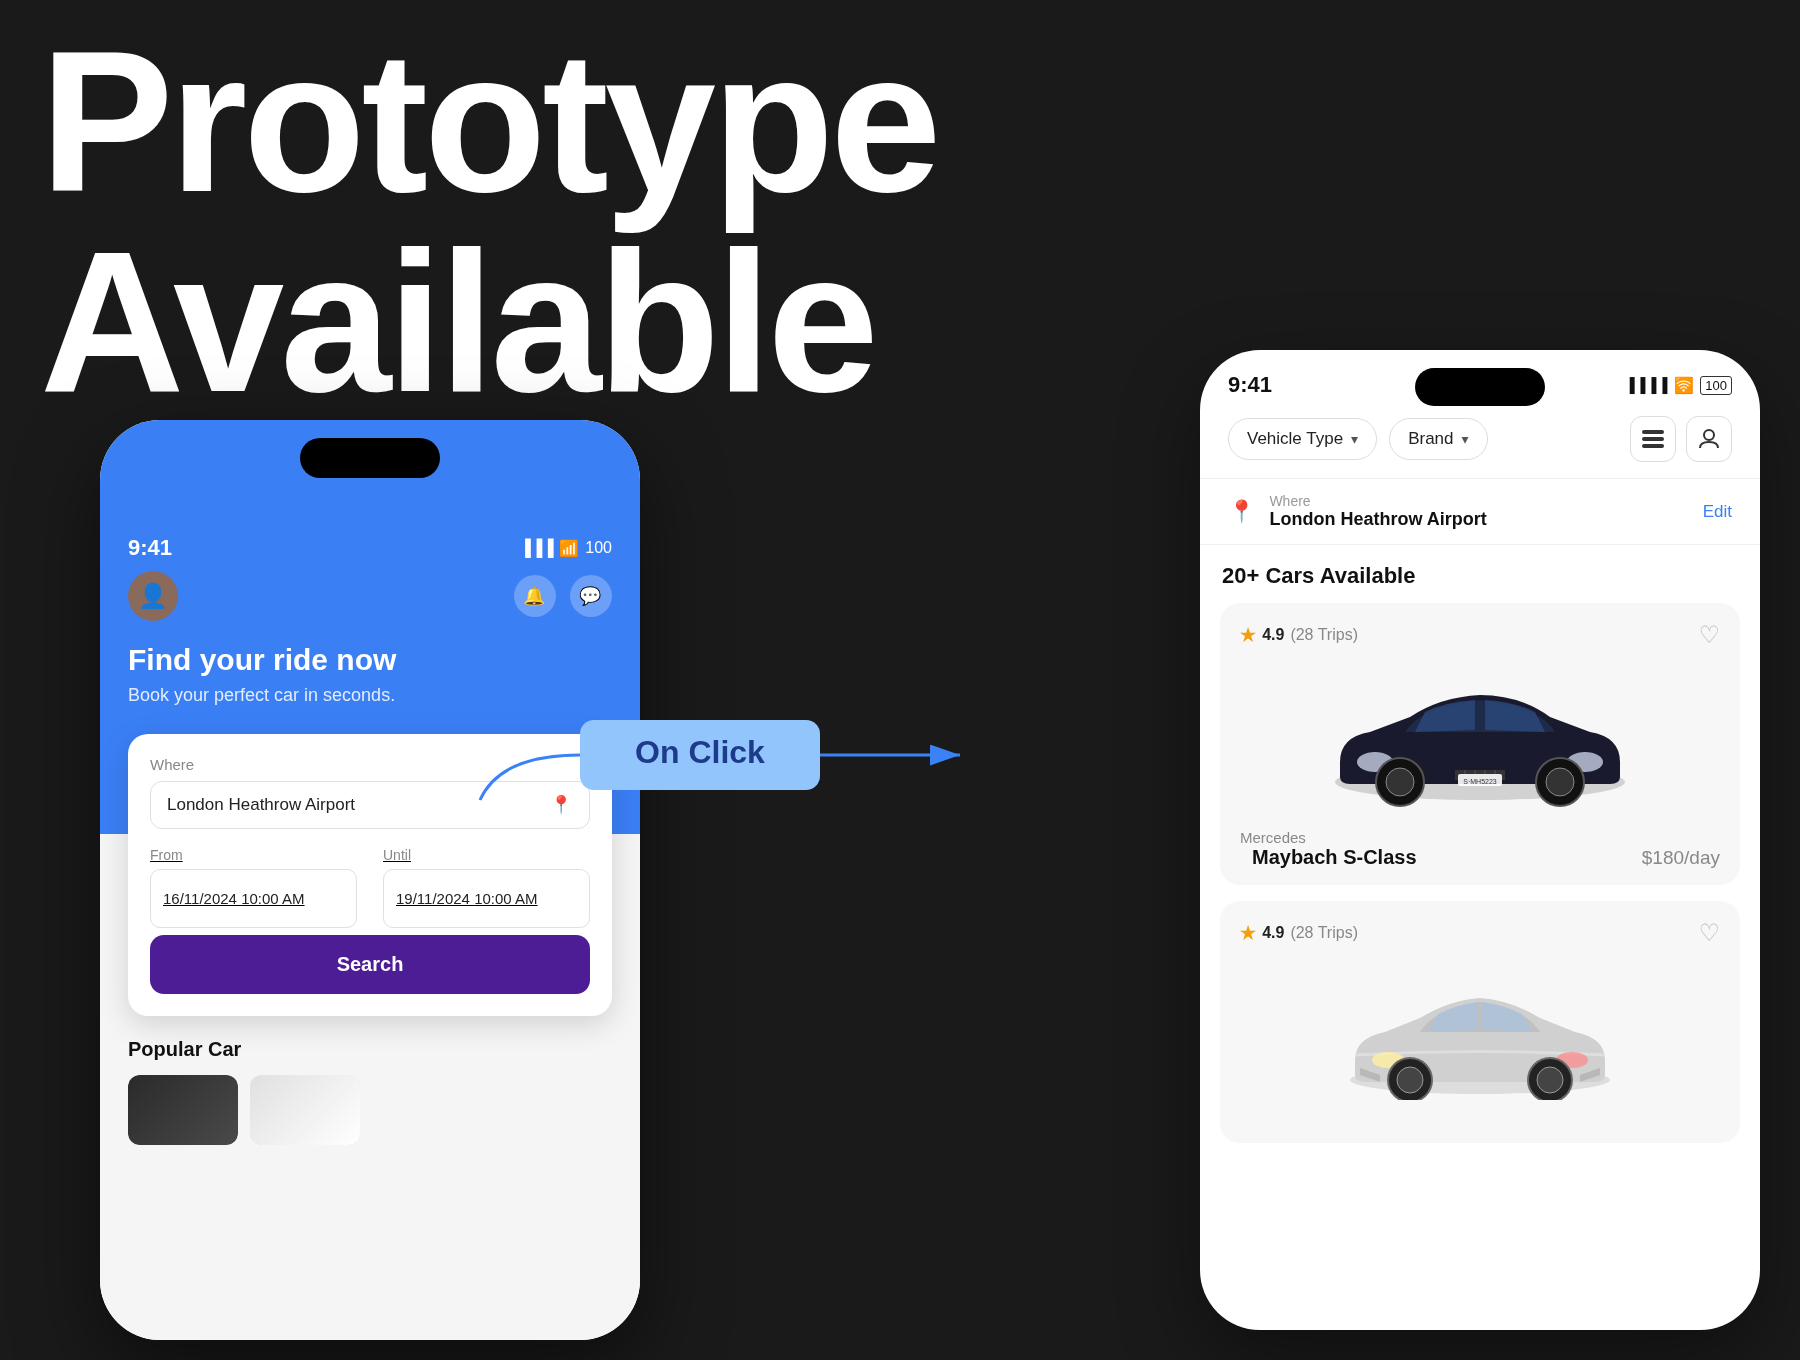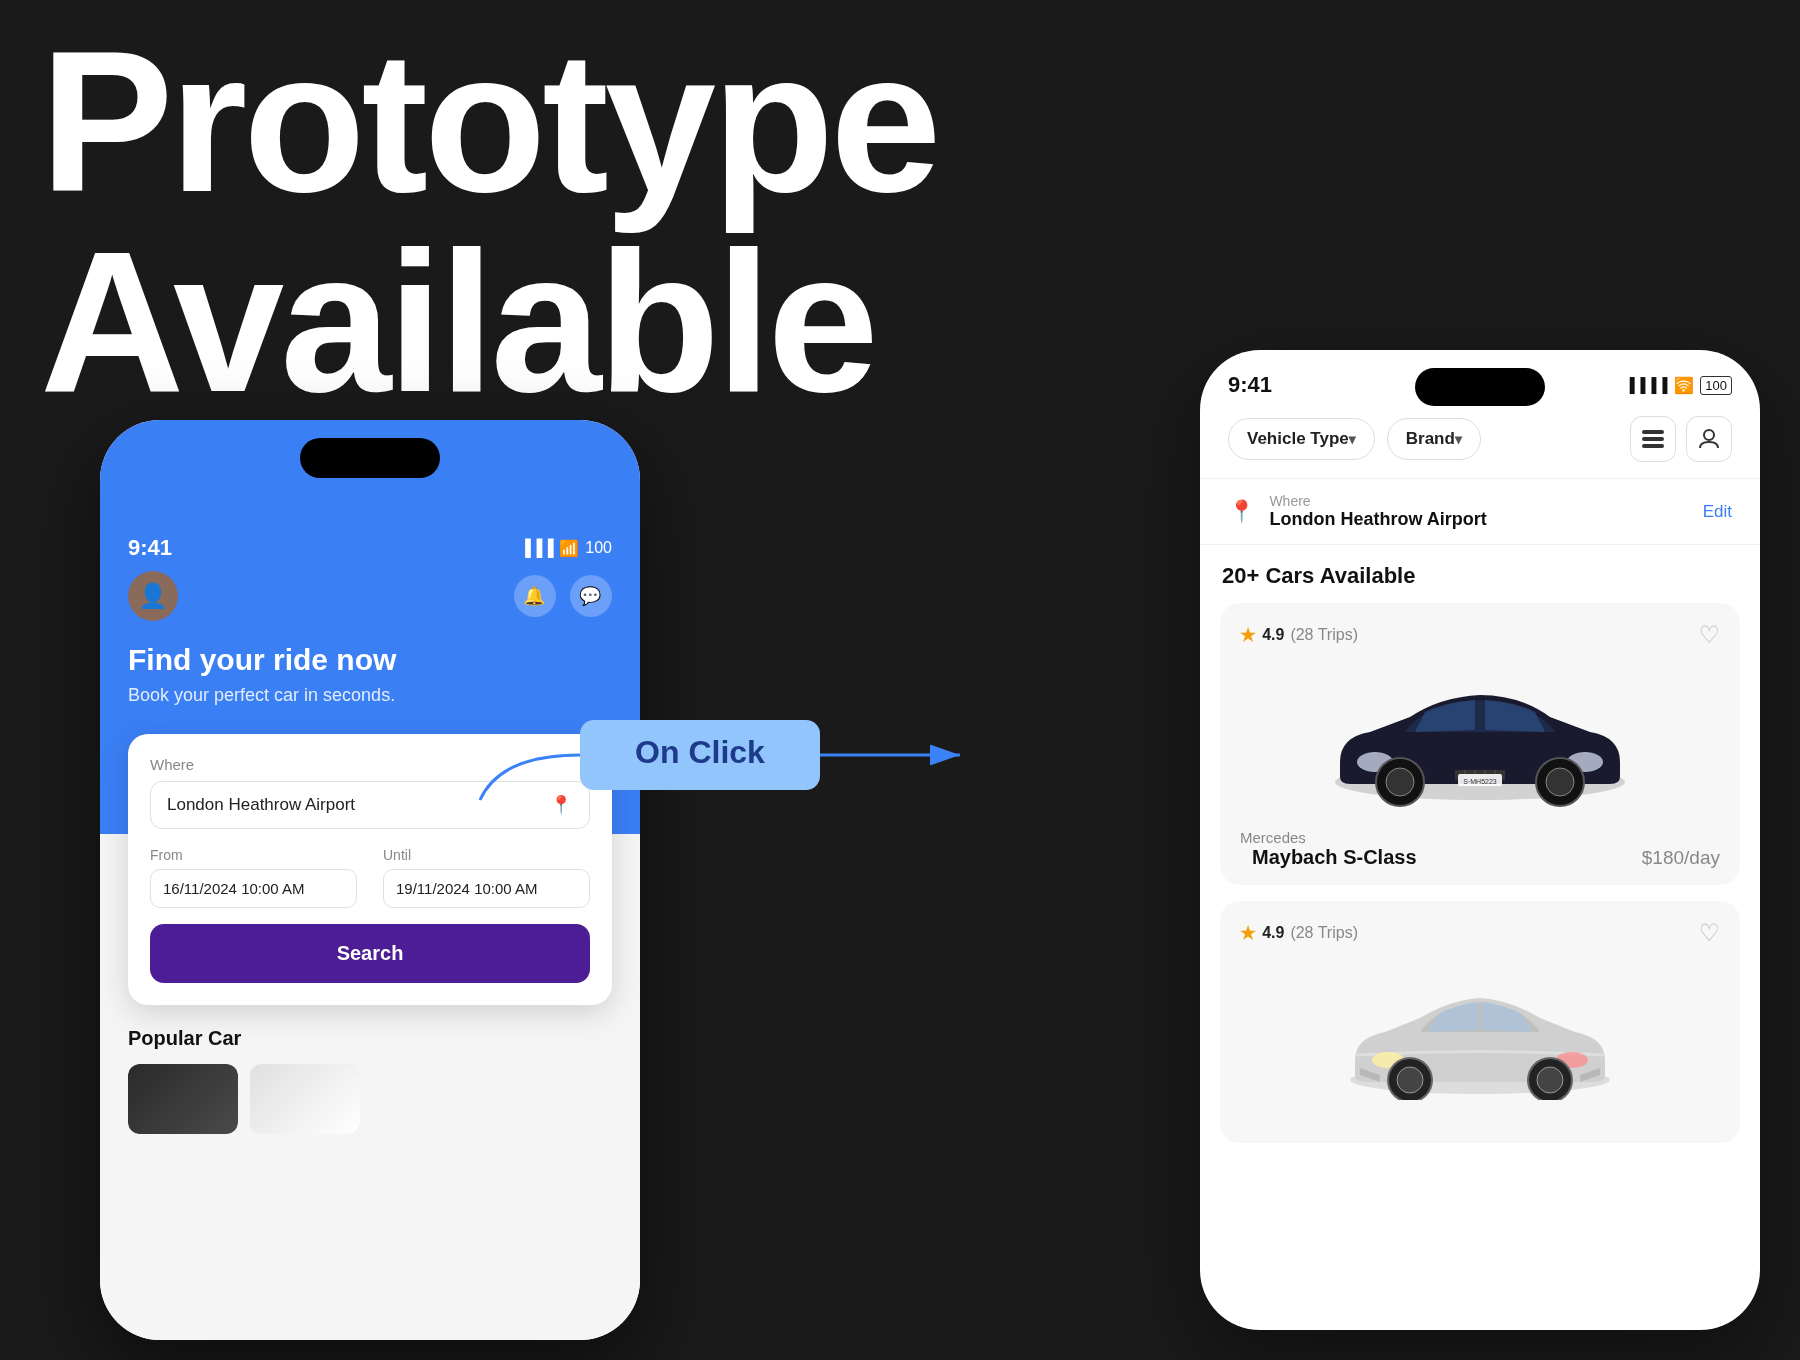--- a/index.html
+++ b/index.html
@@ -165,37 +165,38 @@
       color: #222;
       font-weight: 500;
     }
     .location-icon-small {
       font-size: 18px;
       color: #888;
     }
     .date-row {
       display: flex;
       gap: 26px;
-      margin-bottom: 16px;
+      margin-bottom: 7px;
+      text-decoration: underline;
     }
     .date-col {
       flex: 1;
     }
     .date-label {
       font-size: 14px;
       color: #888;
       margin-bottom: 6px;
     }
     .date-val {
       font-size: 15px;
       color: #222;
       font-weight: 500;
       border: 1.5px solid #e0e0e0;
       border-radius: 10px;
-      padding: 10px 12px;
+      padding: 20px 12px;
     }
     .search-btn-left {
       width: 100%;
       background: #4c1d95;
       color: #fff;
       border: none;
       border-radius: 14px;
       padding: 18px;
       font-size: 20px;
       font-weight: 700;
@@ -278,29 +279,28 @@
     }
     .right-filter-row {
       display: flex;
       align-items: center;
       gap: 12px;
       padding: 0 28px 16px;
     }
     .filter-btn {
       display: flex;
       align-items: center;
-      gap: 0;
+      gap: 8px;
       border: 1.5px solid #ddd;
       border-radius: 24px;
       padding: 10px 18px;
       font-size: 17px;
       color: #222;
       background: #fff;
       cursor: pointer;
-      font-weight: bold;
     }
     .filter-btn-icon {
       font-size: 14px;
       color: #555;
     }
     .icon-btns {
       margin-left: auto;
       display: flex;
       gap: 10px;
     }

